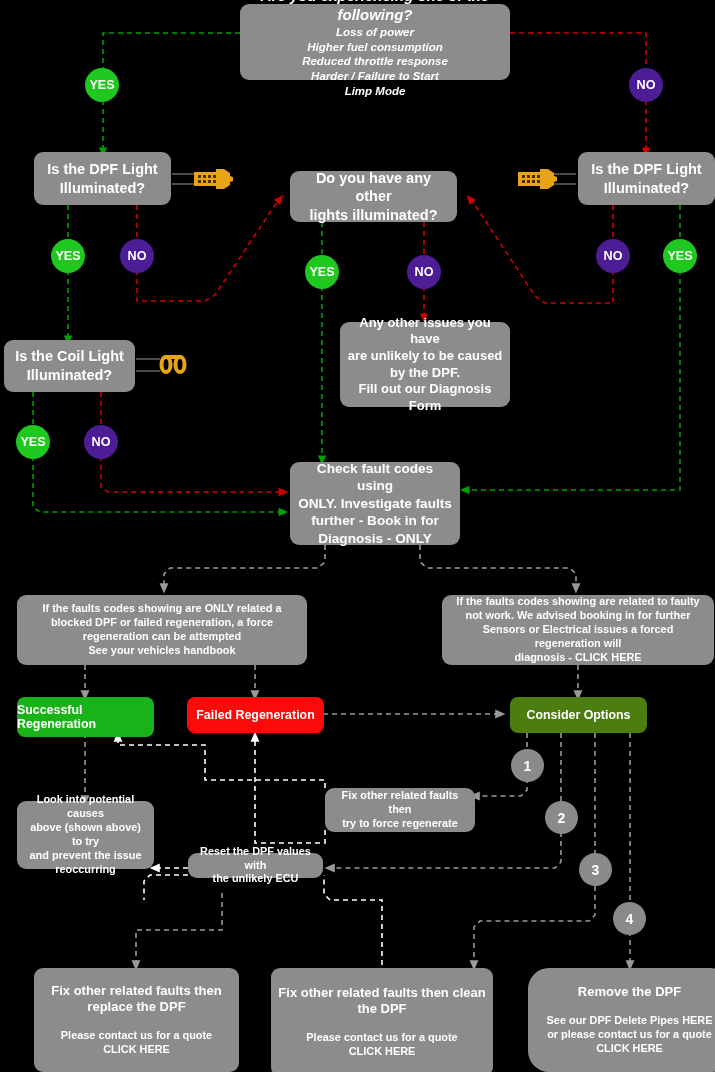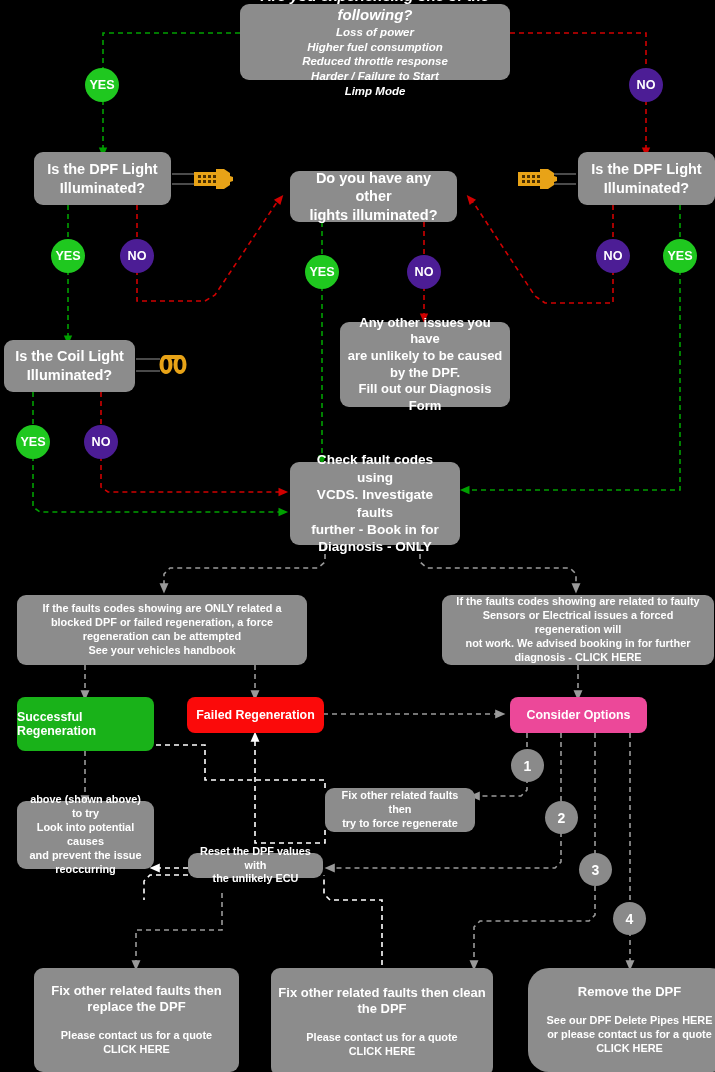--- a/index.html
+++ b/index.html
@@ -46,21 +46,21 @@
   .bignode { font-size: 13.6px; }
   .pill {
     position: absolute;
     border-radius: 8px;
     display: flex; align-items: center; justify-content: center;
     font-weight: bold; font-size: 12.4px; color: #fff;
     z-index: 3;
   }
   .pill.green { background: #19b219; }
   .pill.red { background: #fb0a0a; }
-  .pill.grey { background: #ec4899; }
+  .pill.grey { background: #4d7c0f; }
   .badge {
     position: absolute;
     border-radius: 50%;
     display: flex; align-items: center; justify-content: center;
     font-weight: bold; color: #fff;
     z-index: 4;
   }
   .badge.yes { background: #1fc81f; font-size: 12.6px; }
   .badge.no  { background: #4c1d95; font-size: 12.6px; }
   .badge.num { background: #8a8a8a; font-size: 14px; }
@@ -238,51 +238,51 @@
 
   <div class="node body13" style="left:340px; top:322px; width:170px; height:85px;">
     <span class="ln">Any other issues you have</span>
     <span class="ln">are unlikely to be caused</span>
     <span class="ln">by the DPF.</span>
     <span class="ln">Fill out our Diagnosis Form</span>
   </div>
 
   <div class="node bignode" style="left:290px; top:462px; width:170px; height:83px;">
     <span class="ln">Check fault codes using</span>
-    <span class="ln">VCDS. Investigate faults</span>
+    <span class="ln">ONLY. Investigate faults</span>
     <span class="ln">further - Book in for</span>
     <span class="ln">Diagnosis - ONLY</span>
   </div>
 
   <div class="node body11" style="left:17px; top:595px; width:290px; height:70px;">
     <span class="ln">If the faults codes showing are ONLY related a</span>
     <span class="ln">blocked DPF or failed regeneration, a force</span>
     <span class="ln">regeneration can be attempted</span>
     <span class="ln">See your vehicles handbook</span>
   </div>
 
   <div class="node body11" style="left:442px; top:595px; width:272px; height:70px;">
     <span class="ln">If the faults codes showing are related to faulty</span>
+    <span class="ln">not work. We advised booking in for further</span>
     <span class="ln">Sensors or Electrical issues a forced regeneration will</span>
-    <span class="ln">not work. We advised booking in for further</span>
     <span class="ln">diagnosis - CLICK HERE</span>
   </div>
 
-  <div class="pill green" style="left:17px; top:697px; width:137px; height:54px;">Successful Regeneration</div>
+  <div class="pill green" style="left:17px; top:697px; width:137px; height:40px;">Successful Regeneration</div>
   <div class="pill red" style="left:187px; top:697px; width:137px; height:36px;">Failed Regeneration</div>
   <div class="pill grey" style="left:510px; top:697px; width:137px; height:36px;">Consider Options</div>
 
   <div class="badge num" style="left:511px; top:749px; width:33px; height:33px;">1</div>
   <div class="badge num" style="left:545px; top:801px; width:33px; height:33px;">2</div>
   <div class="badge num" style="left:579px; top:853px; width:33px; height:33px;">3</div>
   <div class="badge num" style="left:613px; top:902px; width:33px; height:33px;">4</div>
 
   <div class="node body11" style="left:17px; top:801px; width:137px; height:68px;">
+    <span class="ln">Look into potential causes</span>
     <span class="ln">above (shown above) to try</span>
-    <span class="ln">Look into potential causes</span>
     <span class="ln">and prevent the issue</span>
     <span class="ln">reoccurring</span>
   </div>
 
   <div class="node body11" style="left:325px; top:788px; width:150px; height:44px;">
     <span class="ln">Fix other related faults then</span>
     <span class="ln">try to force regenerate</span>
   </div>
 
   <div class="node body11" style="left:188px; top:853px; width:135px; height:25px;">

